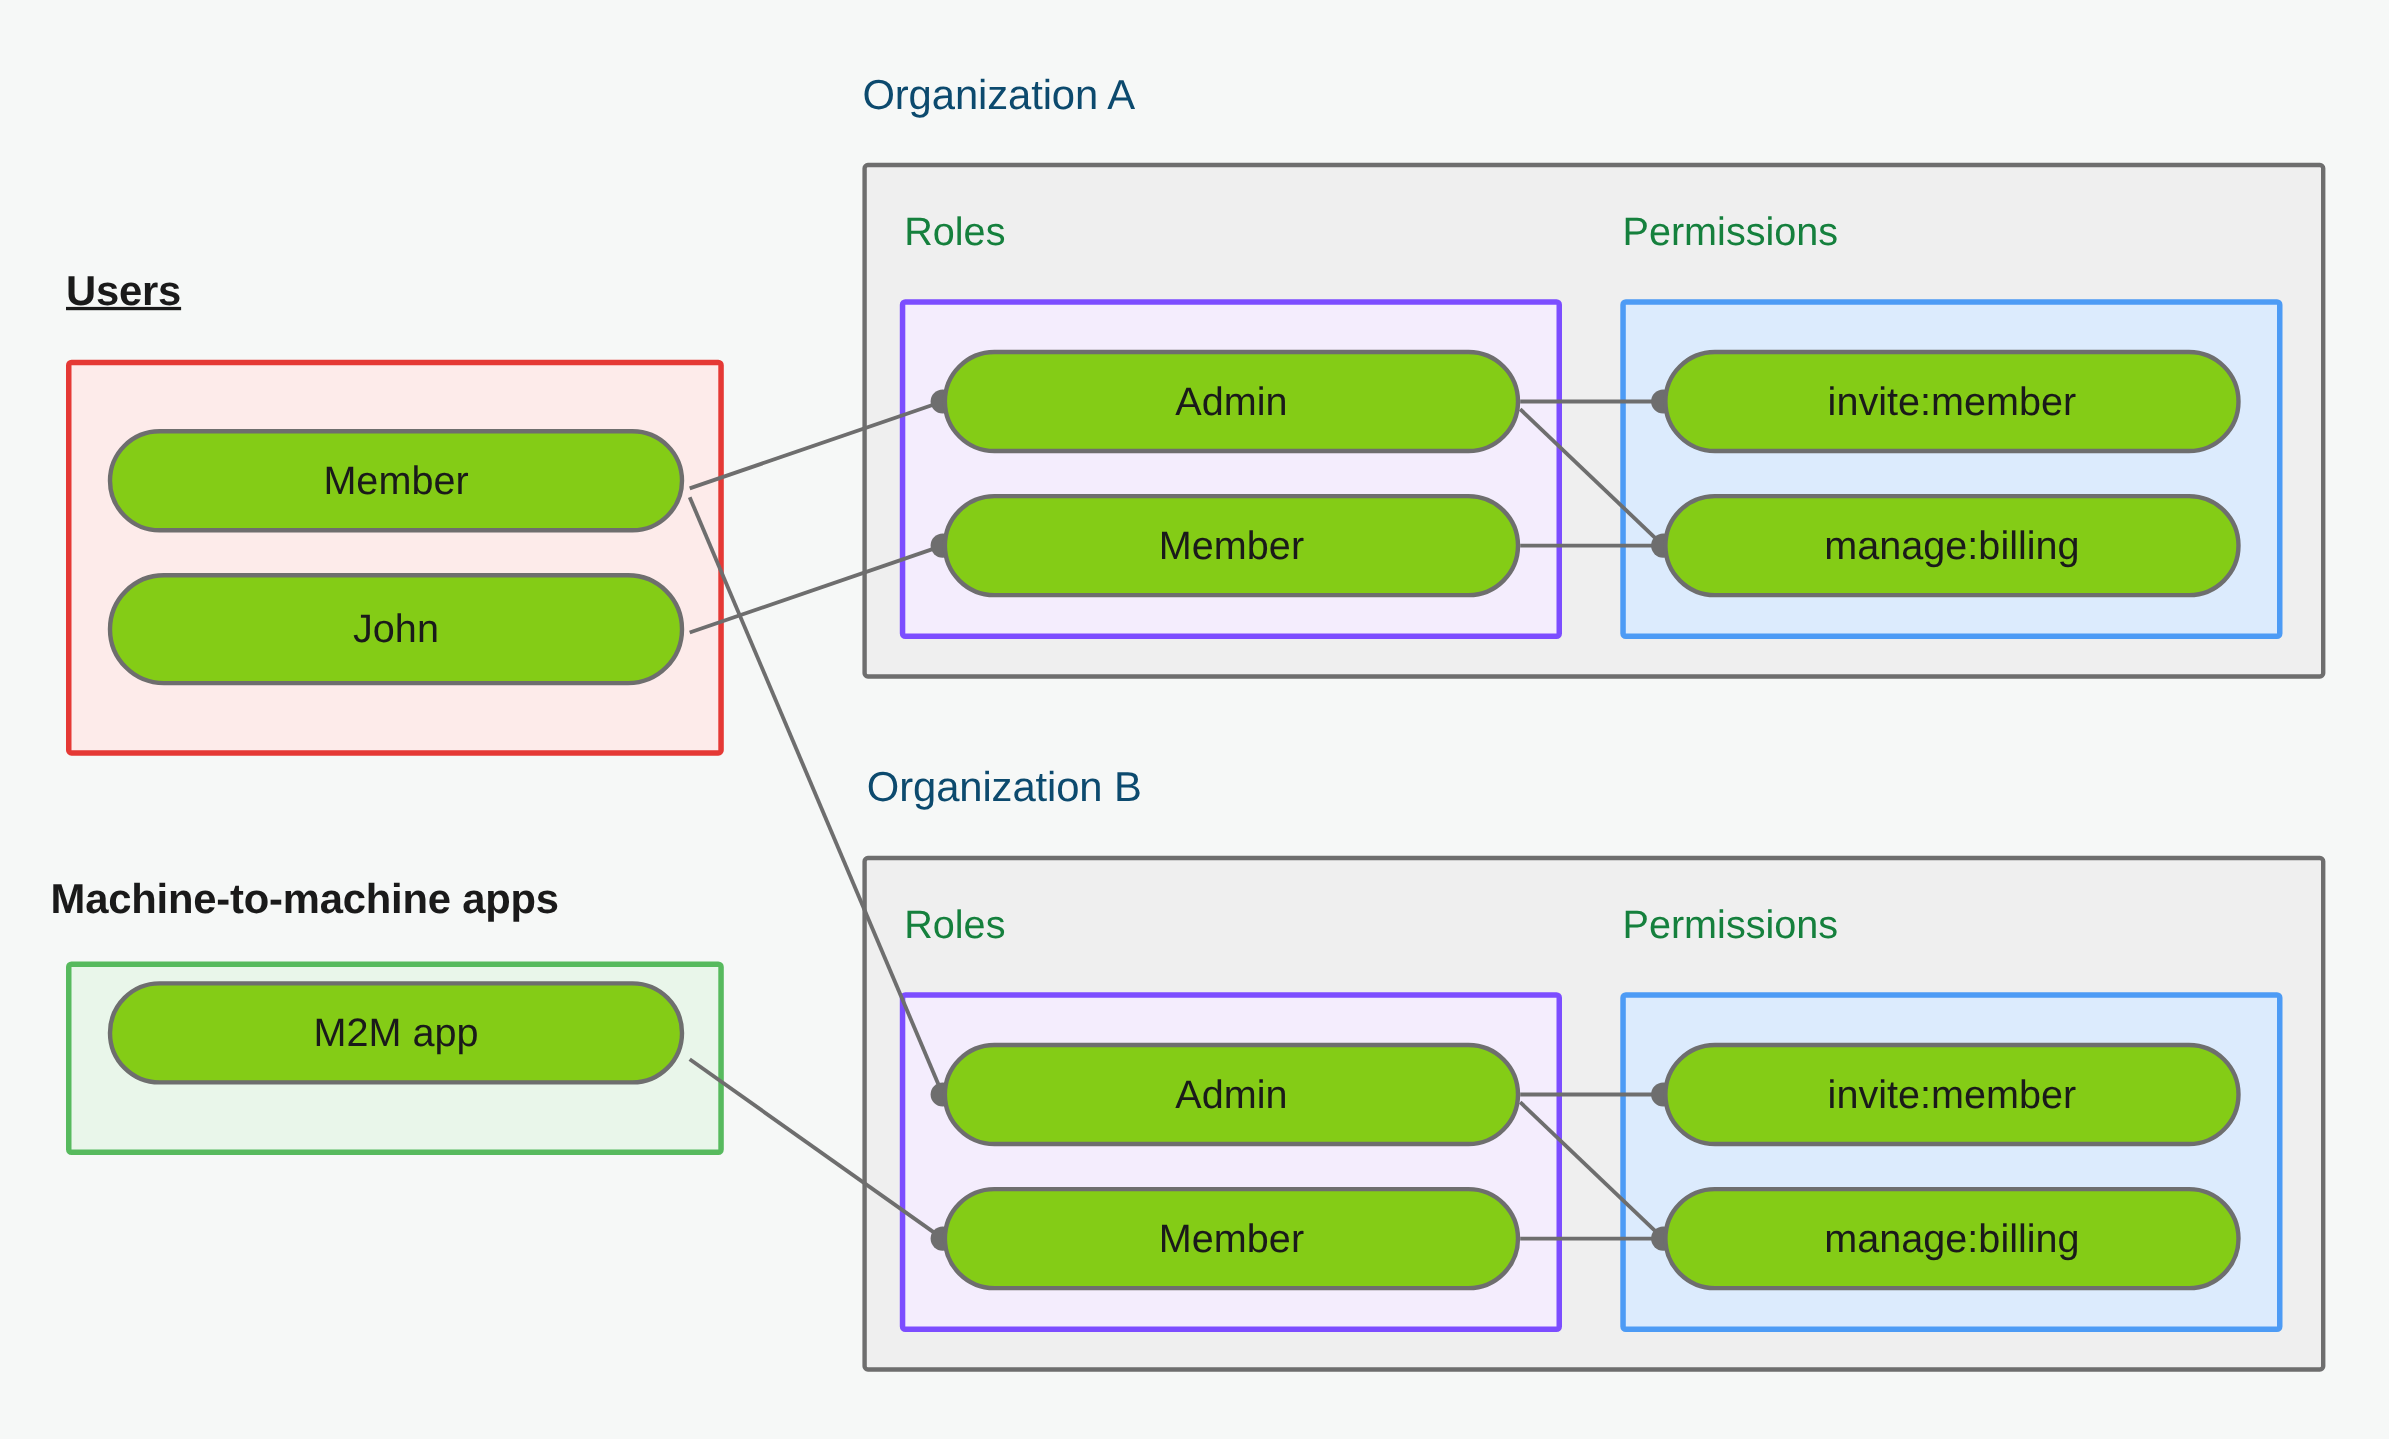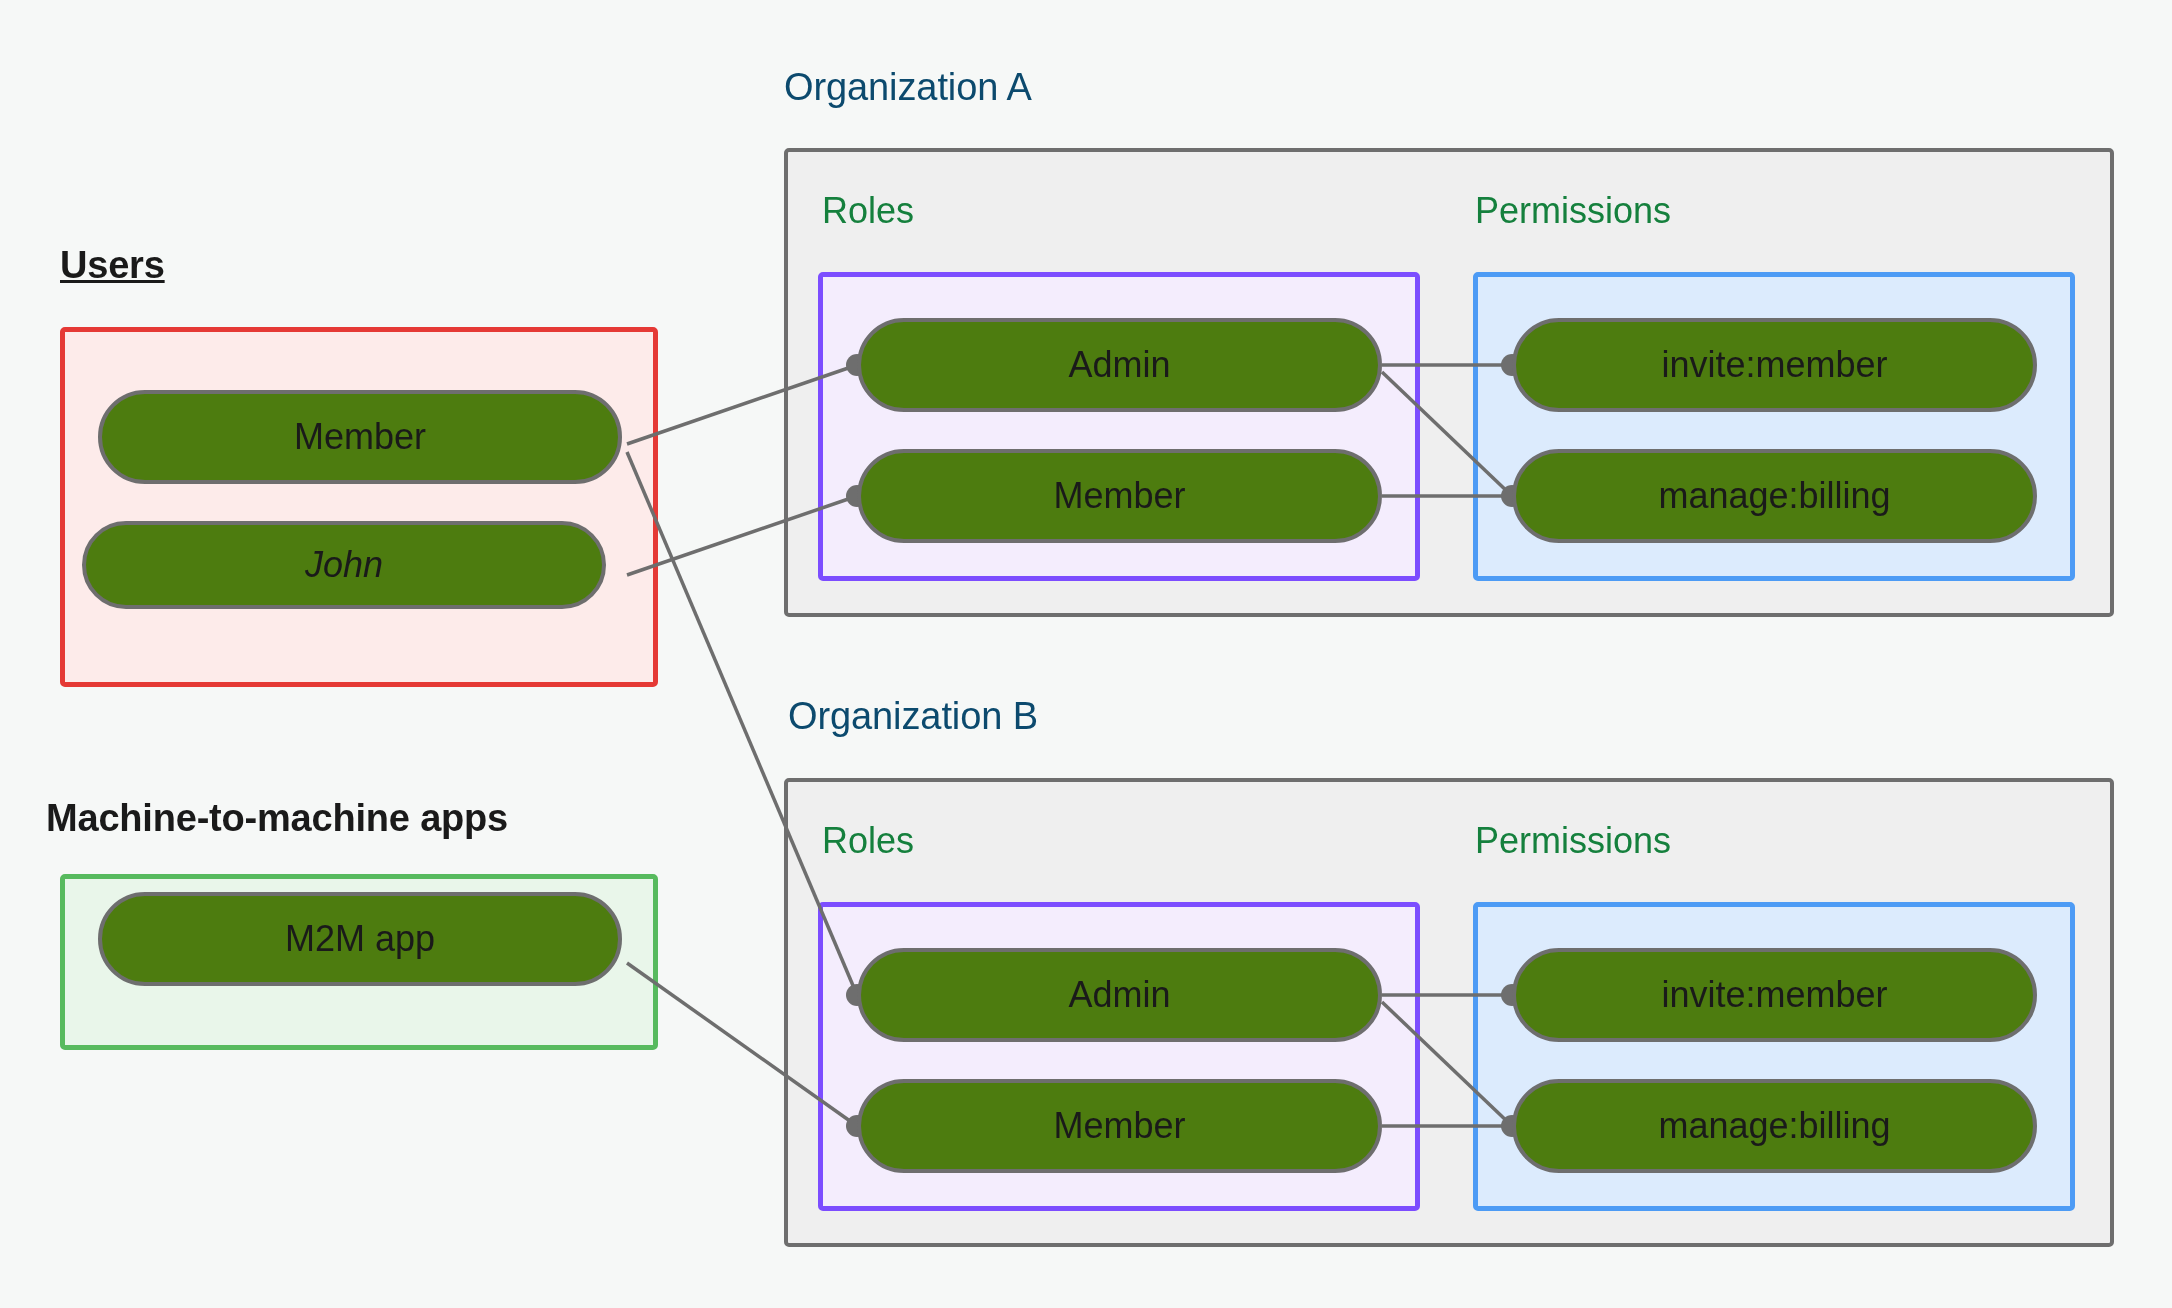--- a/index.html
+++ b/index.html
@@ -92,21 +92,21 @@
     background: #DCEBFD;
     border: 5px solid #4D9BF5;
     border-radius: 5px;
     z-index: 3;
   }
 
   
   .pill {
     position: absolute;
     box-sizing: border-box;
-    background: #4d7c0f;
+    background: #84cc16;
     border: 4px solid #6E6E6E;
     border-radius: 999px;
     display: flex;
     align-items: center;
     justify-content: center;
     font-size: 36px;
     font-weight: 400;
     color: #1A1A1A;
     white-space: nowrap;
     z-index: 7;
@@ -158,21 +158,21 @@
     <circle class="edge-dot" cx="1512" cy="995" r="11"></circle>
     <circle class="edge-dot" cx="1512" cy="1126" r="11"></circle>
   </svg>
 
   <div class="group-title" style="left:60px; top:244px;text-decoration:underline;">Users</div>
 
   <div class="box box-users" style="left:60px; top:327px; width:598px; height:360px;"></div>
 
   <div class="pill" style="left:98px; top:390px; width:524px; height:94px;">Member</div>
 
-  <div class="pill" style="left:82px; top:521px; width:524px; height:88px;font-style:italic;">John</div>
+  <div class="pill" style="left:98px; top:521px; width:524px; height:102px;">John</div>
 
   <div class="group-title" style="left:46px; top:797px;">Machine-to-machine apps</div>
 
   <div class="box box-m2m" style="left:60px; top:874px; width:598px; height:176px;"></div>
 
   <div class="pill" style="left:98px; top:892px; width:524px; height:94px;">M2M app</div>
 
   <div class="org-title" style="left:784px; top:66px;">Organization A</div>
 
   <div class="box box-org" style="left:784px; top:148px; width:1330px; height:469px;"></div>

